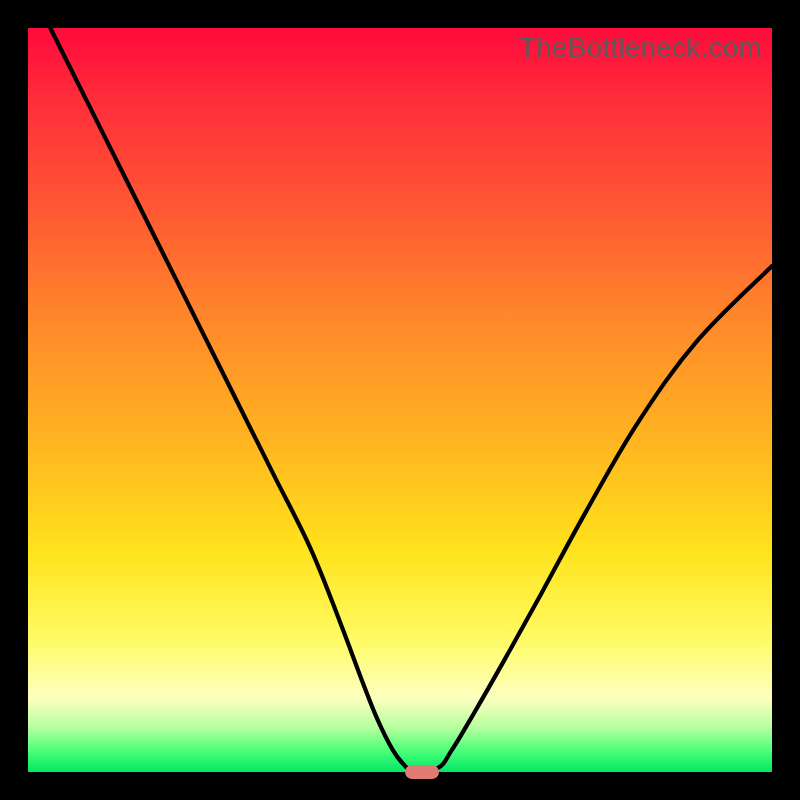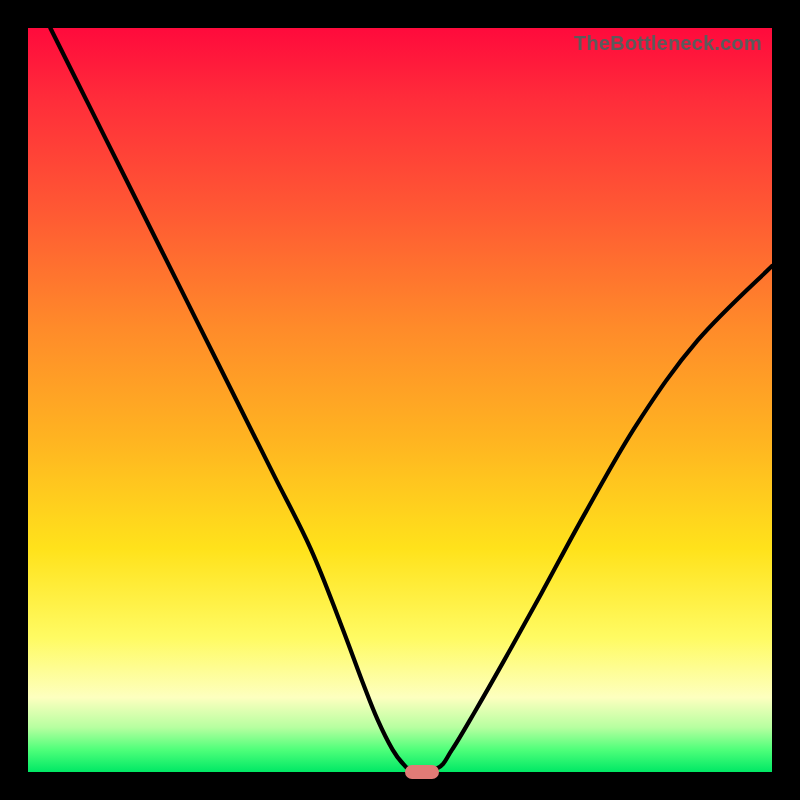--- a/index.html
+++ b/index.html
@@ -37,22 +37,22 @@
       #b7ffa0 94%,
       #4fff7a 97%,
       #00e865 100%
     );
   }
   .watermark {
     position: absolute;
     top: 4px;
     right: 10px;
     color: #5b5b5b;
-    font-size: 20px;
-    font-weight: 700;
+    font-size: 28px;
+    font-weight: 400;
     letter-spacing: 0.2px;
     user-select: none;
   }
   svg.curve {
     position: absolute;
     left: 0;
     top: 0;
     width: 744px;
     height: 744px;
     overflow: visible;

